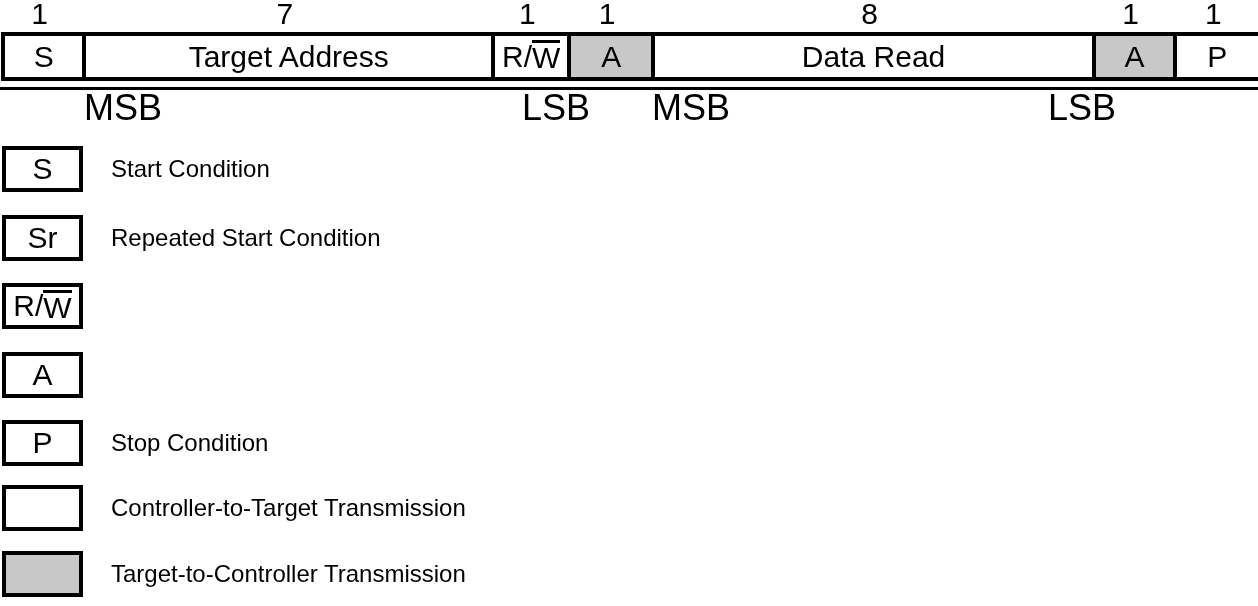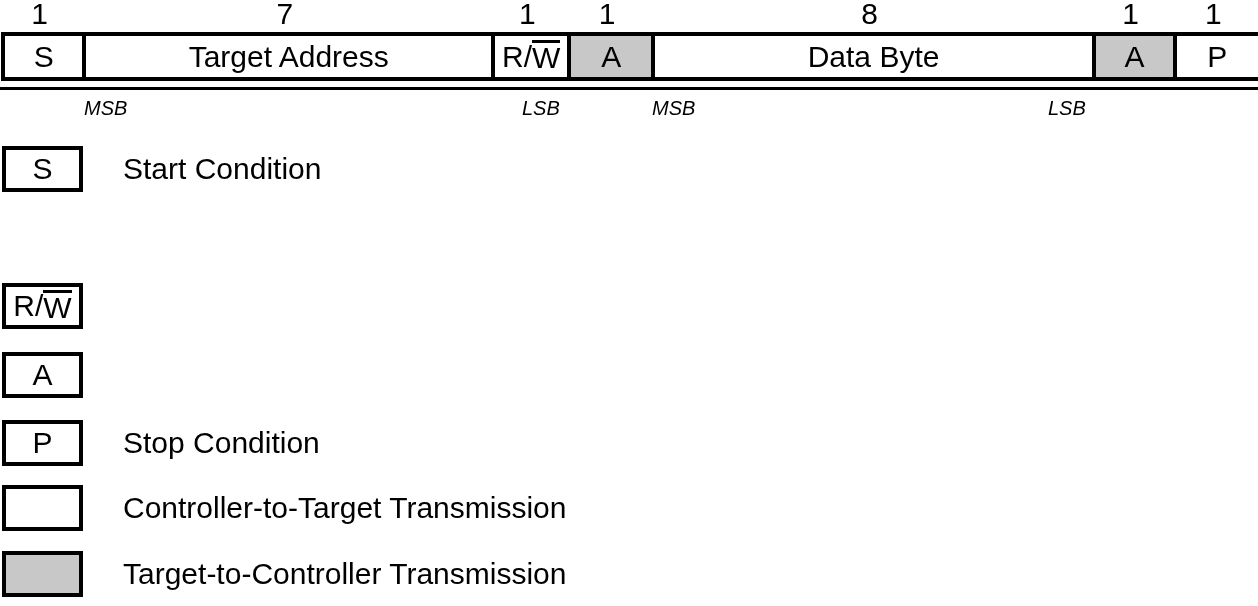--- a/index.html
+++ b/index.html
@@ -20,32 +20,32 @@
   .gray{background:#c8c8c8;}
 
   
   .c0{flex:78 1 78px;}  .c1{flex:408 1 408px;} .c2{flex:73 1 73px;}
   .c3{flex:80 1 80px;}  .c4{flex:441 1 441px;} .c5{flex:77 1 77px;}
   .c6{flex:82 1 82px;}
 
   .underline{position:absolute;top:87px;left:0;width:1258px;height:3px;background:#000;}
 
   
-  .marker{position:absolute;top:93px;font-size:20px;line-height:30px;font-style:italic;}
+  .marker{position:absolute;top:93px;font-size:36px;line-height:30px;}
   .m0{left:84px;} .m1{left:522px;} .m2{left:652px;} .m3{left:1048px;}
 
   
   .legend-row{position:absolute;left:2px;display:flex;align-items:center;height:46px;}
   .r0{top:146px;} .r1{top:215px;} .r2{top:283px;} .r3{top:352px;}
   .r4{top:420px;} .r5{top:485px;} .r6{top:551px;}
   .legend-box{width:73px;height:38px;border:4px solid #000;background:#fff;
               display:flex;align-items:center;justify-content:center;
               font-size:30px;flex:none;}
   .legend-box.gray{background:#c8c8c8;}
-  .legend-text{margin-left:40px;font-size:30px;white-space:nowrap;}
+  .legend-text{margin-left:28px;font-size:24px;white-space:nowrap;}
 
   
   .ovl{display:inline-block;border-top:3px solid #000;line-height:1.0;}
   .ovl:empty{display:none;border:none;}
 </style>
 </head>
 <body>
 
 <div class="page">
 
@@ -67,21 +67,21 @@
       <span>Target Address</span>
     </div>
     <div class="cell c2">
       <span>R/</span>
         <span class="ovl">W</span>
     </div>
     <div class="cell c3 gray">
       <span>A</span>
     </div>
     <div class="cell c4">
-      <span>Data Byte</span>
+      <span>Data Read</span>
     </div>
     <div class="cell c5 gray">
       <span>A</span>
     </div>
     <div class="cell c6">
       <span>P</span>
     </div>
   </div>
 
   <div class="underline"></div>
@@ -91,20 +91,26 @@
   <span class="marker m2">MSB</span>
   <span class="marker m3">LSB</span>
 
   <div class="legend-row r0">
     <div class="legend-box">
       <span>S</span>
     </div>
     <div class="legend-text">Start Condition</div>
   </div>
 
+  <div class="legend-row r1">
+    <div class="legend-box">
+      <span>Sr</span>
+    </div>
+    <div class="legend-text">Repeated Start Condition</div>
+  </div>
 
   <div class="legend-row r2">
     <div class="legend-box">
       <span>R/</span>
         <span class="ovl">W</span>
     </div>
   </div>
 
   <div class="legend-row r3">
     <div class="legend-box">

